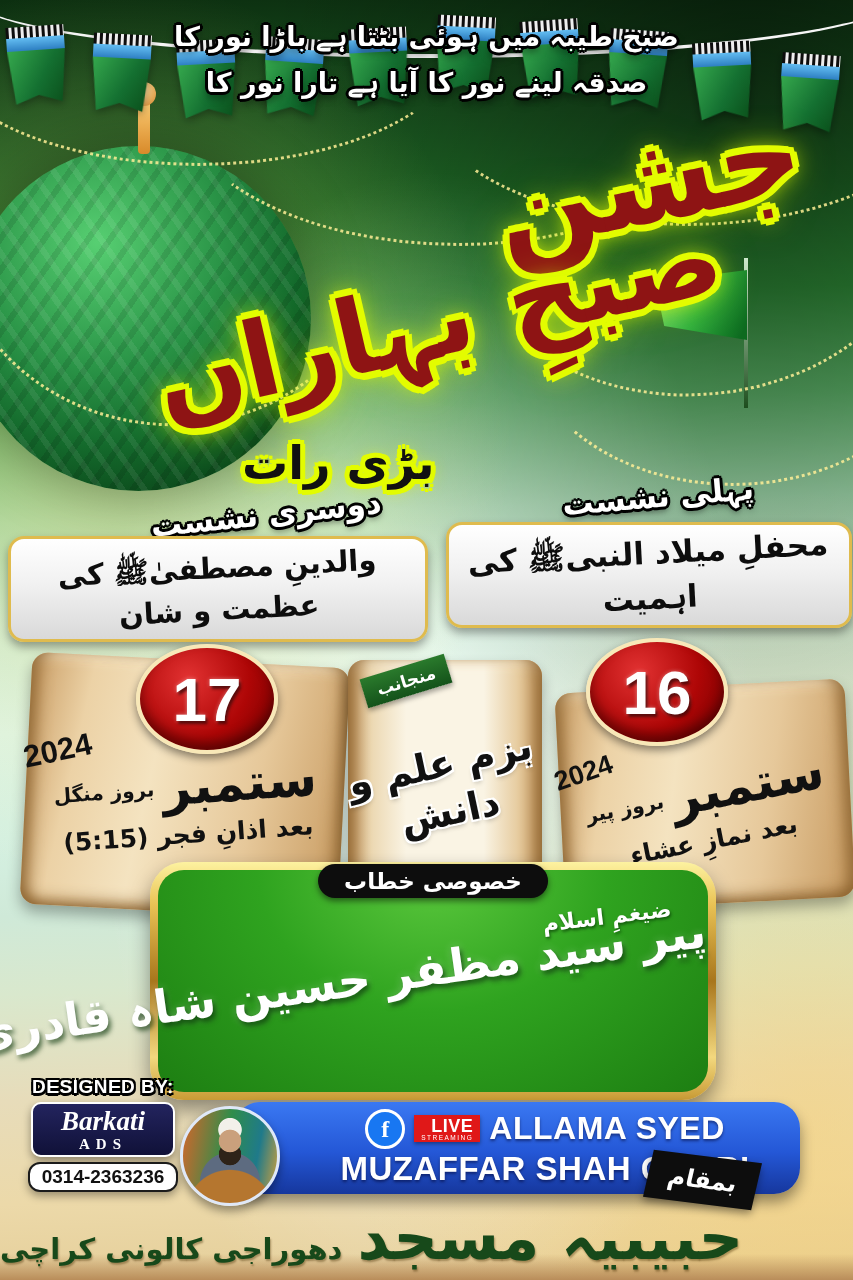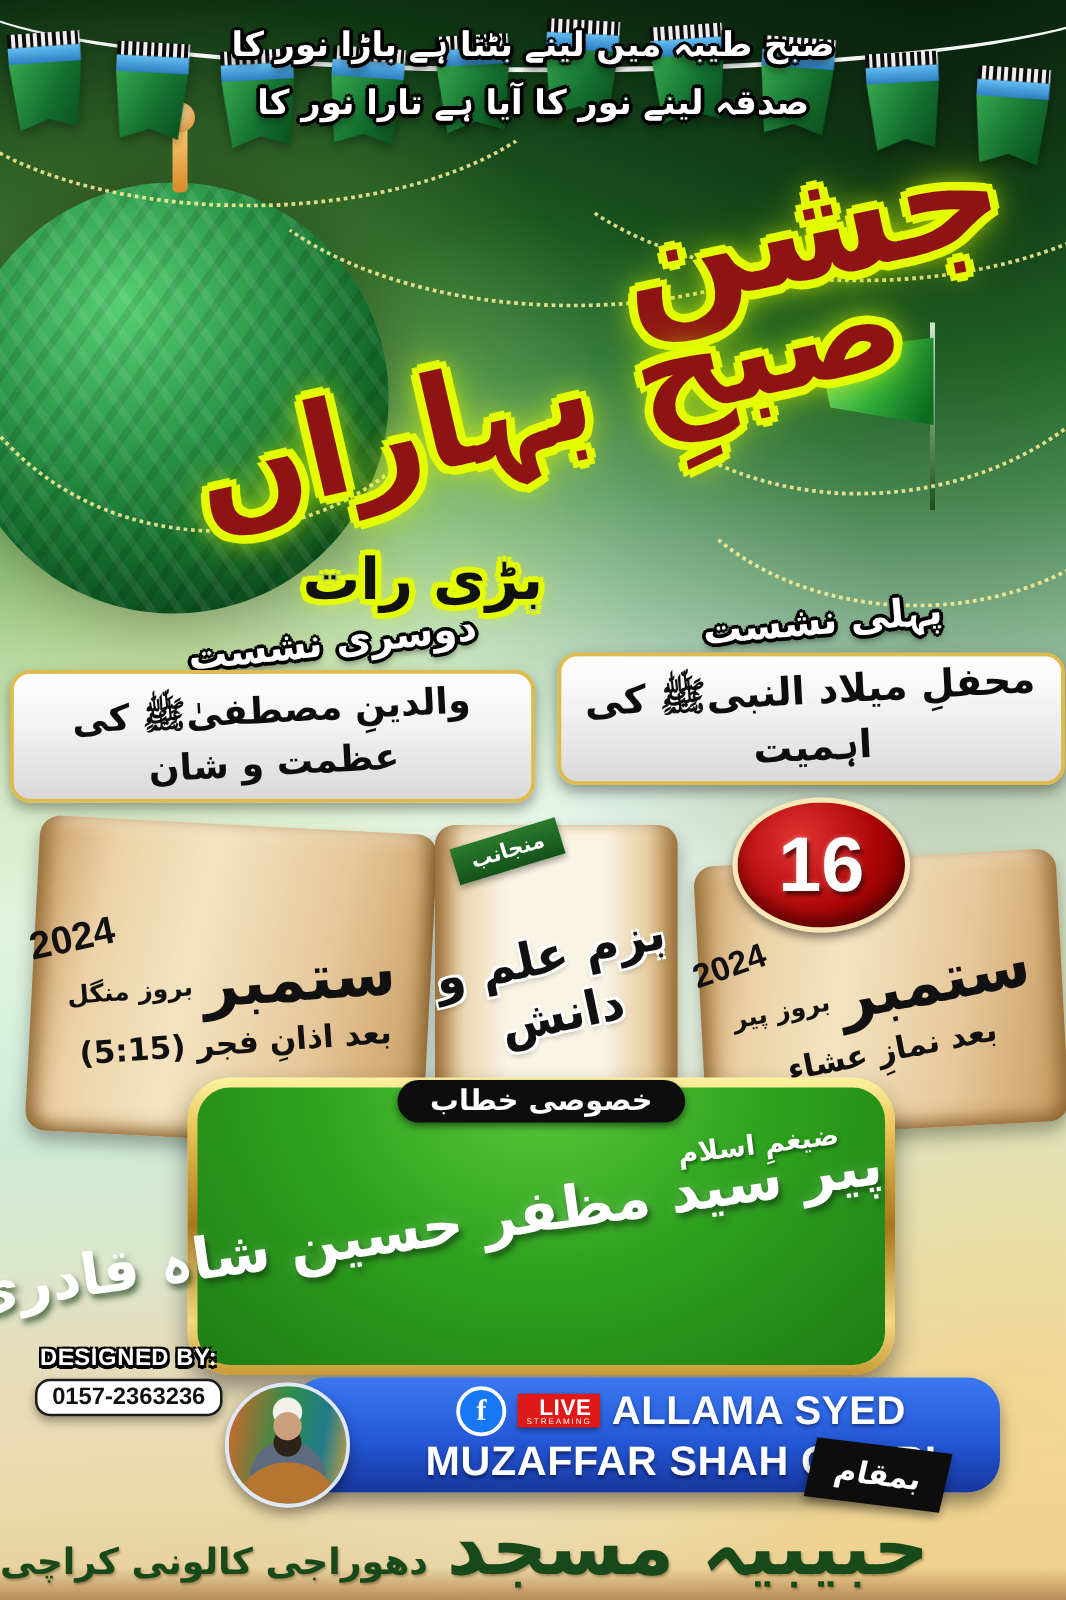--- a/index.html
+++ b/index.html
@@ -193,21 +193,21 @@
       <div class="blu"></div>
       <div class="grn"></div>
     </div>
   <div class="abs flag" style="left:780px;top:54px;transform:rotate(4deg);">
       <div class="chk"></div>
       <div class="blu"></div>
       <div class="grn"></div>
     </div>
 
   <div class="abs couplet">
-    <div>صبح طیبہ میں لینے بٹتا ہے باڑا نور کا</div>
+    <div>صبح طیبہ میں ہوئی بٹتا ہے باڑا نور کا</div>
     <div>صدقہ لینے نور کا آیا ہے تارا نور کا</div>
   </div>
 
   <div class="abs tglow tw1">جشن</div>
   <div class="abs tglow tw2">صبحِ بہاراں</div>
   <div class="abs night">بڑی رات</div>
 
   <div class="abs shead sh1">پہلی نشست</div>
   <div class="abs sbar sb1">
     <span class="tilt">محفلِ میلاد النبیﷺ کی اہمیت</span>
@@ -232,39 +232,44 @@
   <div class="abs scroll scr17">
     <div class="scin">
       <div class="yr">2024</div>
       <div class="morow">
         <span class="mo">ستمبر</span>
         <span class="wd">بروز منگل</span>
       </div>
       <div class="tm">بعد اذانِ فجر (5:15)</div>
     </div>
   </div>
+  <div class="abs badge b17">17</div>
 
   <div class="abs scroll scrmid">
     <div class="ribbon">منجانب</div>
     <div class="scin">
         <div class="orgname">بزم علم و دانش</div>
       </div>
   </div>
 
   <div class="abs gpanel">
     <div class="inner">
       <div class="pill">خصوصی خطاب</div>
       <div class="honor">ضیغمِ اسلام</div>
       <div class="spname">پیر سید مظفر حسین شاہ قادری</div>
     </div>
   </div>
 
   <div class="abs designer">
     <div class="dhead">DESIGNED BY:</div>
-    <div class="dphone">0157-2363236</div>
+    <div class="dbox">
+      <div class="dbrand">Barkati</div>
+      <div class="dbrand2">ADS</div>
+    </div>
+    <div class="dphone">0314-2363236</div>
   </div>
 
   <div class="abs bluebar">
     <div class="brow">
       <div class="fbc">f</div>
       <div class="livebox">
         <div class="livebig">LIVE</div>
         <div class="livesmall">STREAMING</div>
       </div>
       <div class="bl1">ALLAMA SYED</div>

